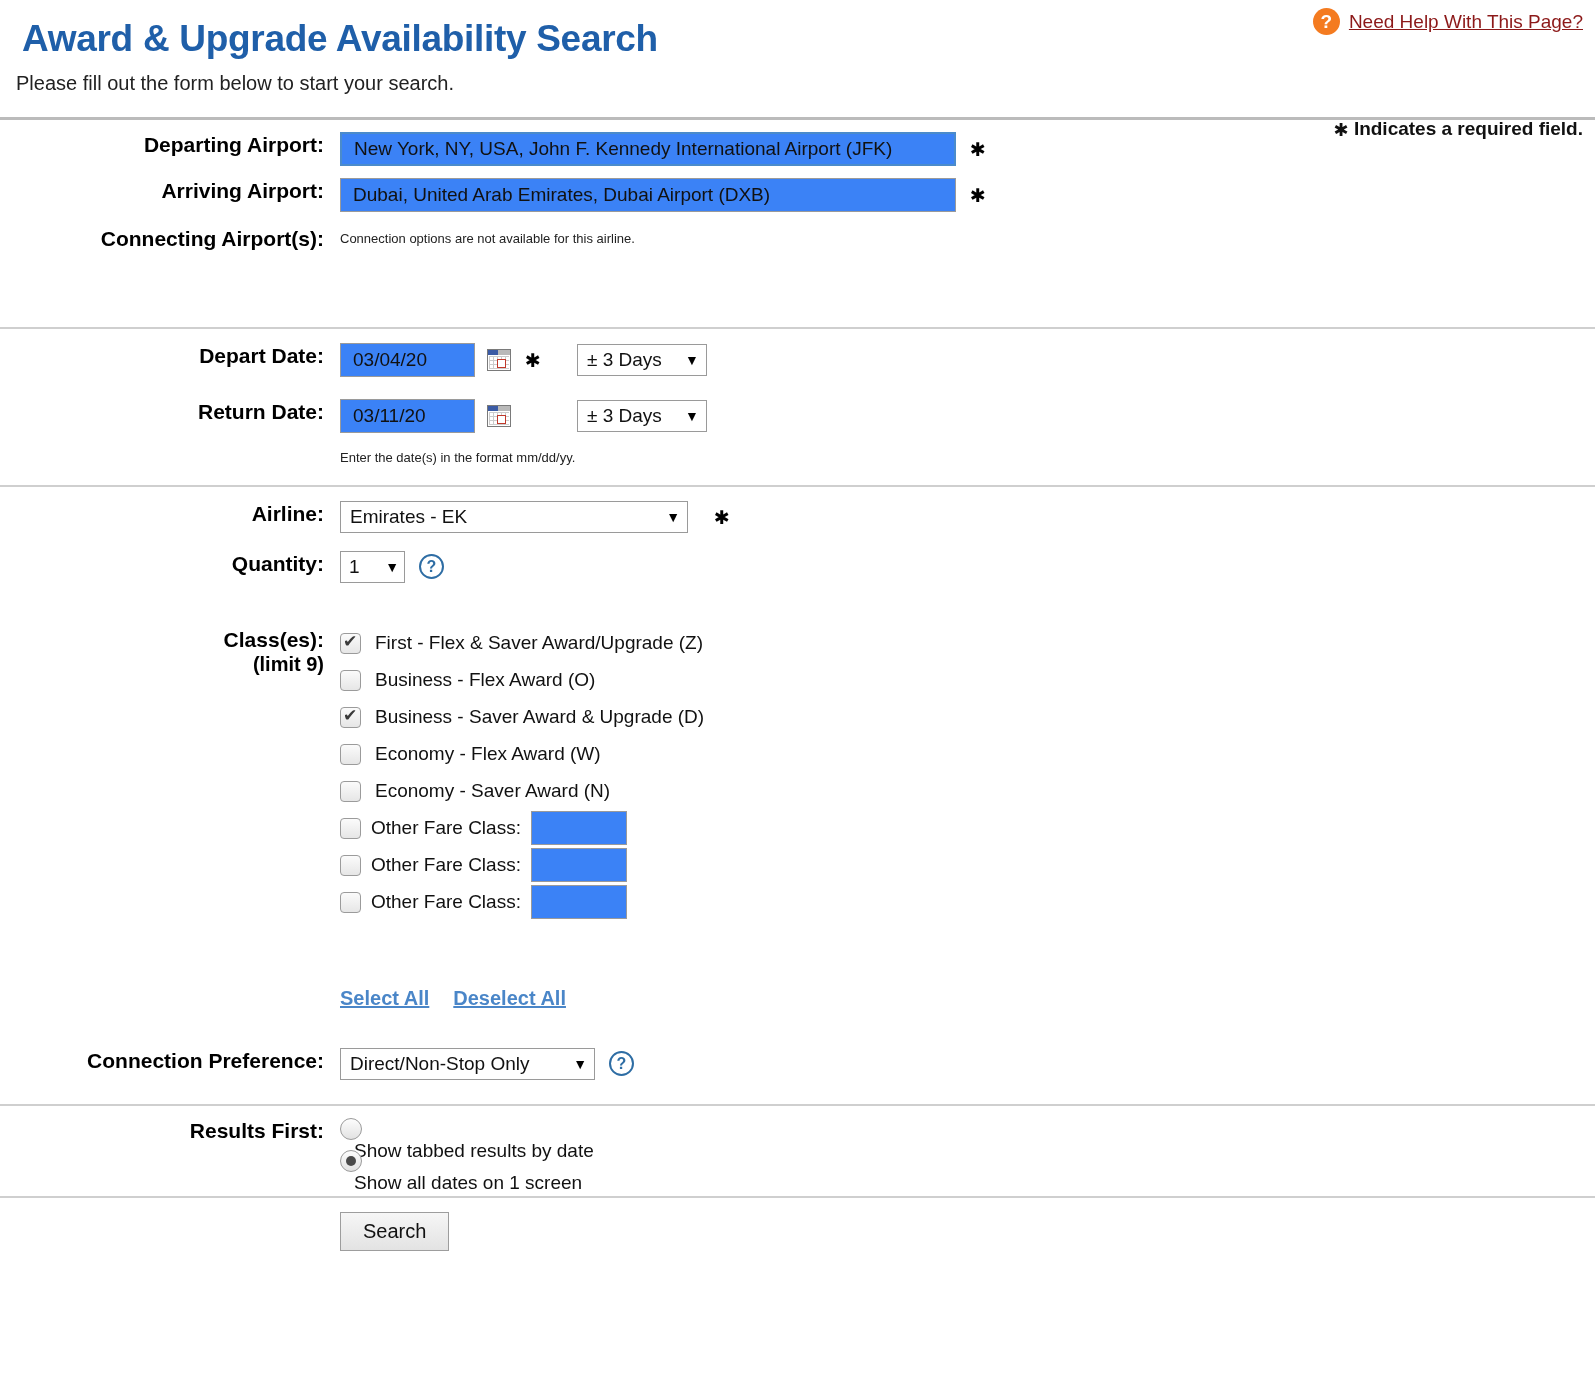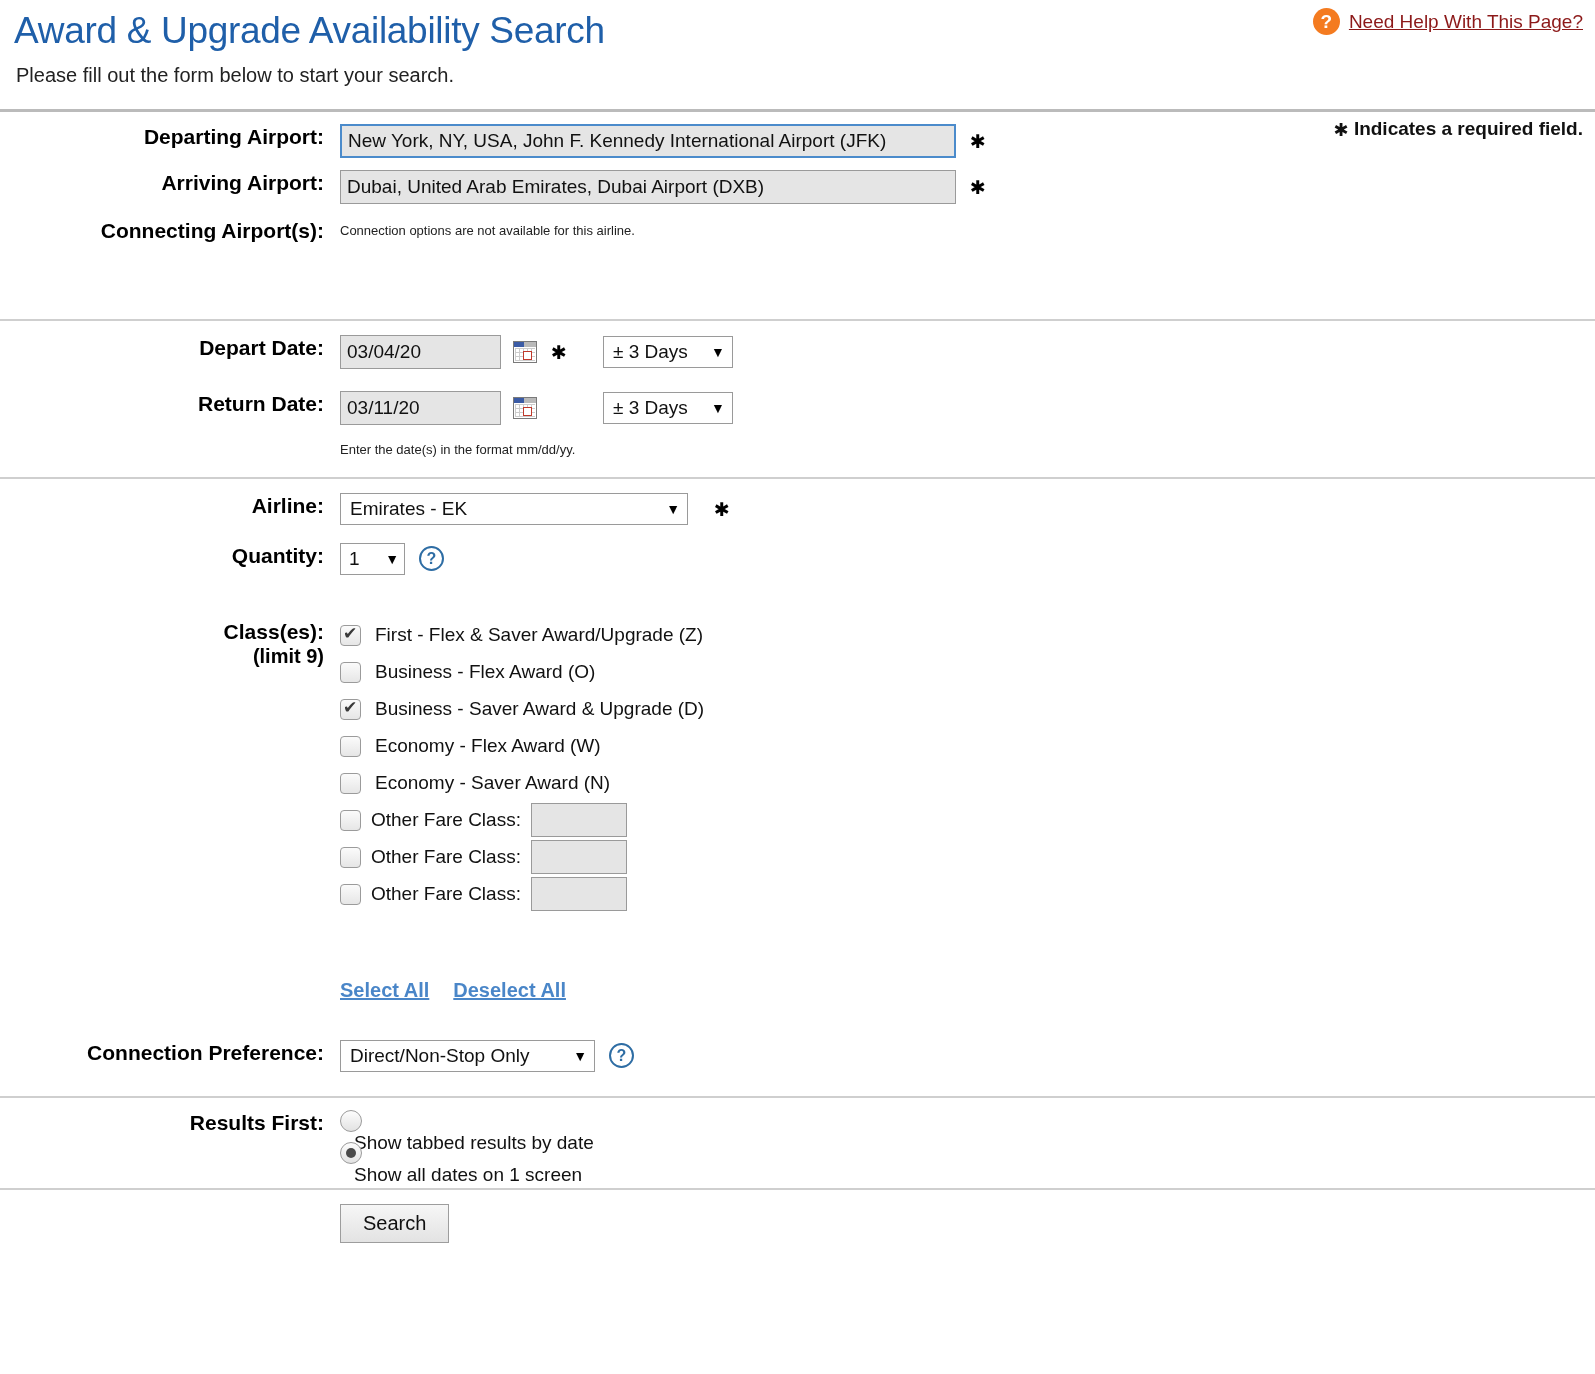--- a/index.html
+++ b/index.html
@@ -17,24 +17,24 @@
     overflow: hidden;
   }
 
   
   .page-header {
     position: relative;
     padding: 10px 14px 0 14px;
   }
   .page-title {
     font-size: 37px;
-    font-weight: normal;
+    font-weight: bold;
     color: #1F5FA9;
     letter-spacing: -0.3px;
-    margin: 0;
+    margin: 8px;
     line-height: 1.15;
   }
   .page-subtitle {
     font-size: 20px;
     color: #222222;
     margin: 10px 0 0 2px;
     line-height: 1.2;
   }
 
   .help-link-wrap {
@@ -117,32 +117,32 @@
     display: flex;
     align-items: center;
     gap: 0;
   }
 
   
   input.txt {
     font-family: "Liberation Sans", sans-serif;
     font-size: 19px;
     color: #111111;
-    padding: 4px 6px;
+    padding: 4px 12px;
     border: 1px solid #9a9a9a;
-    background: #e5e5e5;
+    background: #3b82f6;
     box-sizing: border-box;
     height: 34px;
   }
   input.txt.focused {
     border: 2px solid #4B8BCB;
     outline: none;
   }
   .airport-input { width: 616px; }
-  .date-input { width: 161px; height: 32px; }
+  .date-input { width: 135px; height: 32px; }
   .fare-input { width: 96px; height: 31px; border: 1px solid #a6a6a6; }
 
   .star {
     font-family: "DejaVu Sans", sans-serif;
     font-size: 19px;
     color: #000000;
     margin-left: 14px;
   }
 
   .static-text {

